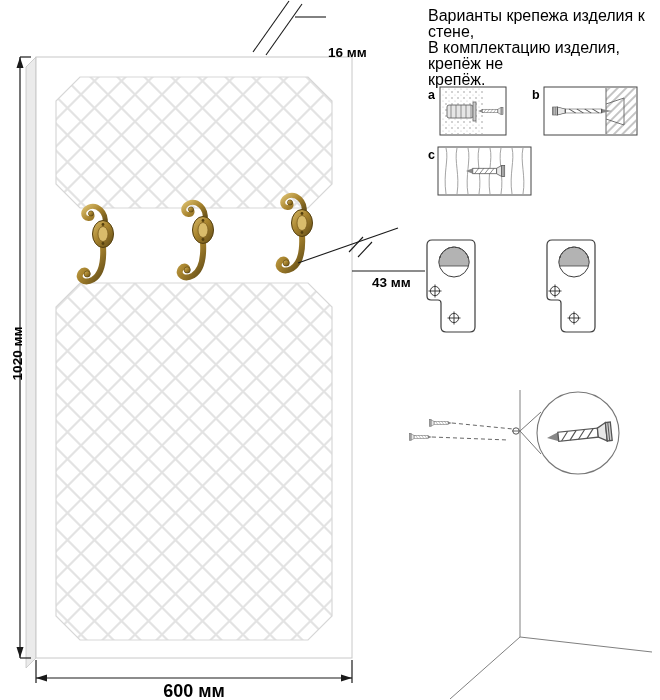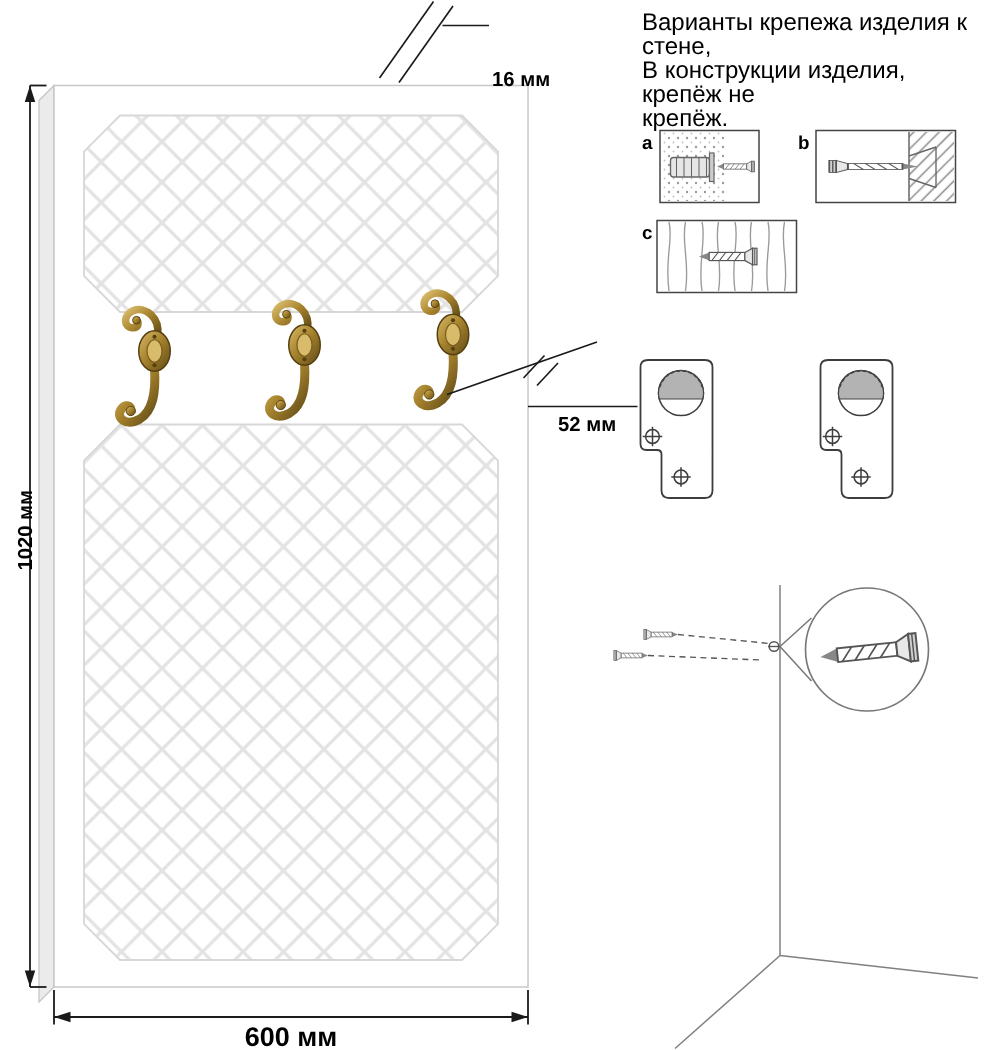--- a/index.html
+++ b/index.html
@@ -165,25 +165,25 @@
       <use href="#screw" transform="translate(547,438) rotate(-6) scale(1.42)"></use>
     </g>
   </svg>
 
   <span class="label dim vertical" style="left:-19px; top:346px; width:72px; text-align:center;">1020 мм</span>
 
   <span class="label dim dim-width" style="left:116px; top:681px; width:156px; text-align:center;">600 мм</span>
 
   <span class="label dim" style="left:328px; top:9px;margin-top:36px;">16 мм</span>
 
-  <span class="label dim" style="left:372px; top:275px;">52 мм</span>
+  <span class="label dim" style="left:372px; top:275px;">43 мм</span>
 
   <div class="note">
     <span>Варианты крепежа изделия к стене,</span>
-    <span>В конструкции изделия, крепёж не</span>
+    <span>В комплектацию изделия, крепёж не</span>
     <span>крепёж.</span>
   </div>
 
   <span class="label fastener-label" style="left:428px; top:88px;">a</span>
   <span class="label fastener-label" style="left:532px; top:88px;">b</span>
   <span class="label fastener-label" style="left:428px; top:148px;">c</span>
 
 </div>
 
 </body></html>

